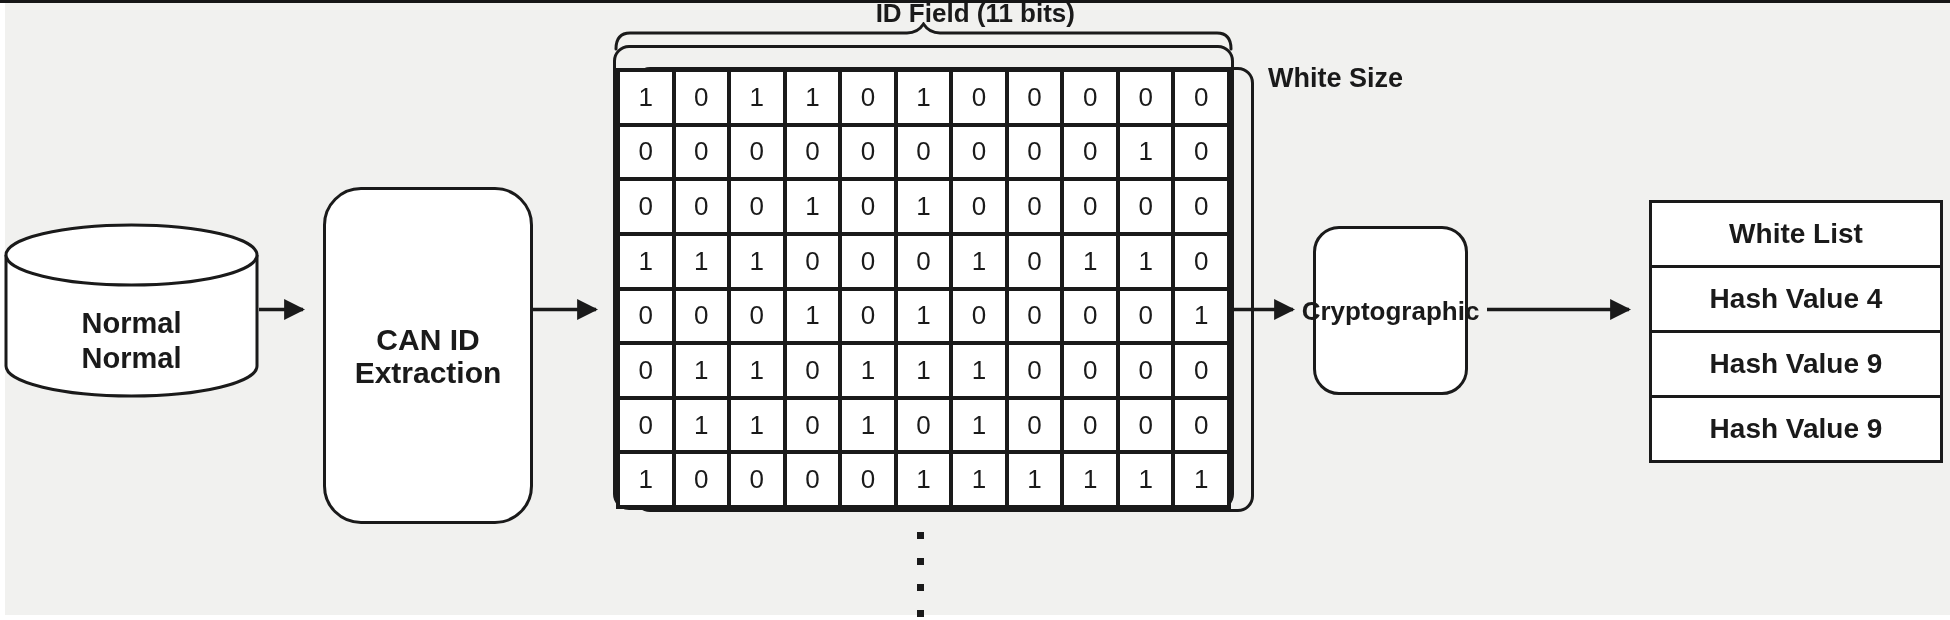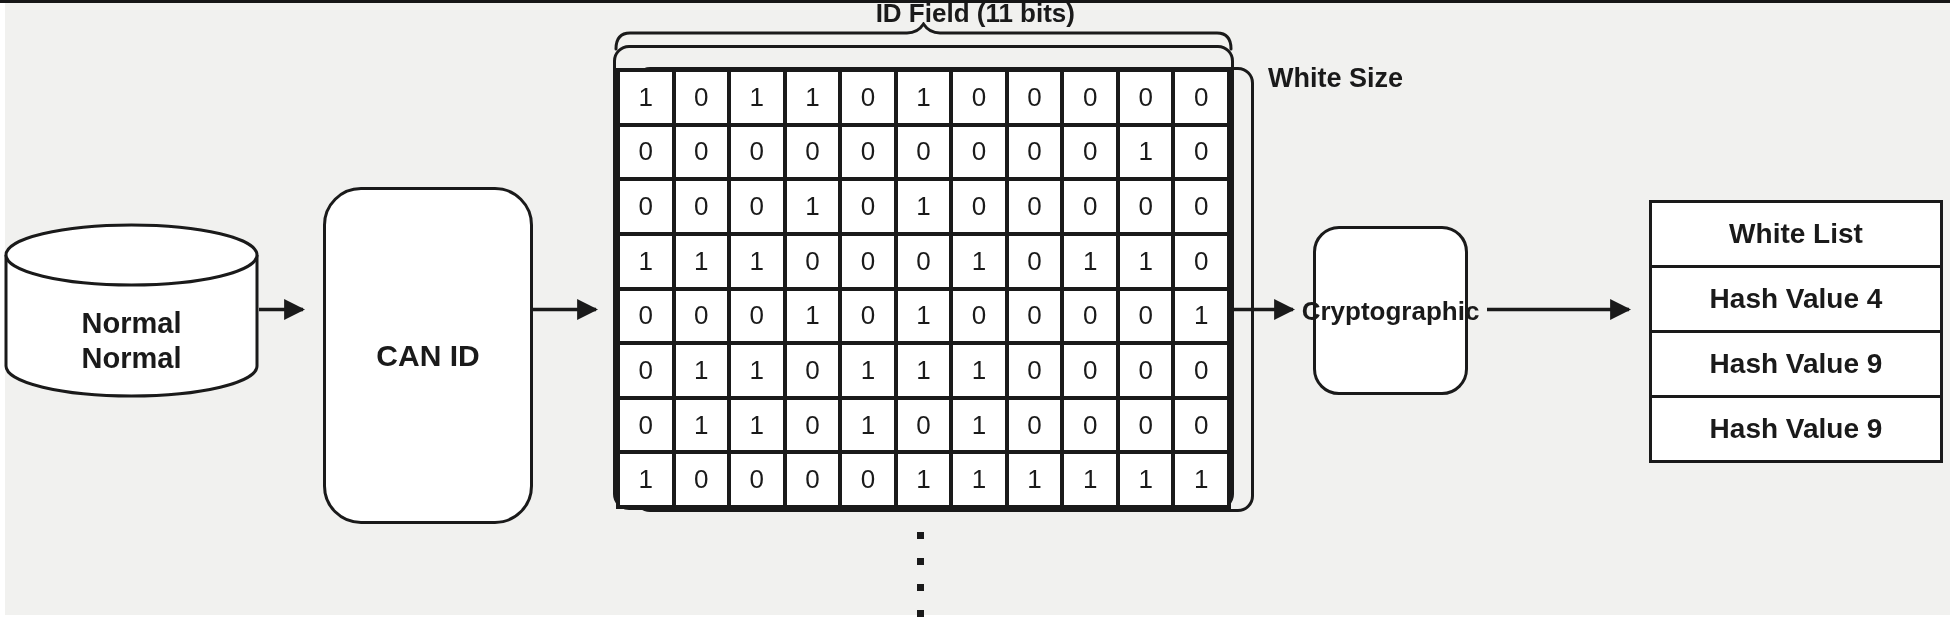--- a/index.html
+++ b/index.html
@@ -113,20 +113,21 @@
     </svg>
     <div class="node-label">
       <div>Normal</div>
       <div>Normal</div>
     </div>
   </div>
 
   <div class="proc-box box-extraction">
     <div class="node-label">
       <div>CAN ID</div>
+      <div>Extraction</div>
     </div>
   </div>
 
   <div class="id-field-label">ID Field (11 bits)</div>
   <svg class="brace" width="621" height="30" viewBox="0 0 621 30">
     <path d="M3,27 C3,16 8,11 17,11 L294,11 C301,11 306,9 310.5,2 C315,9 320,11 327,11 L604,11 C613,11 618,16 618,27"></path>
   </svg>
 
   <div class="window-frame frame-back"></div>
   <div class="window-frame frame-front"></div>

